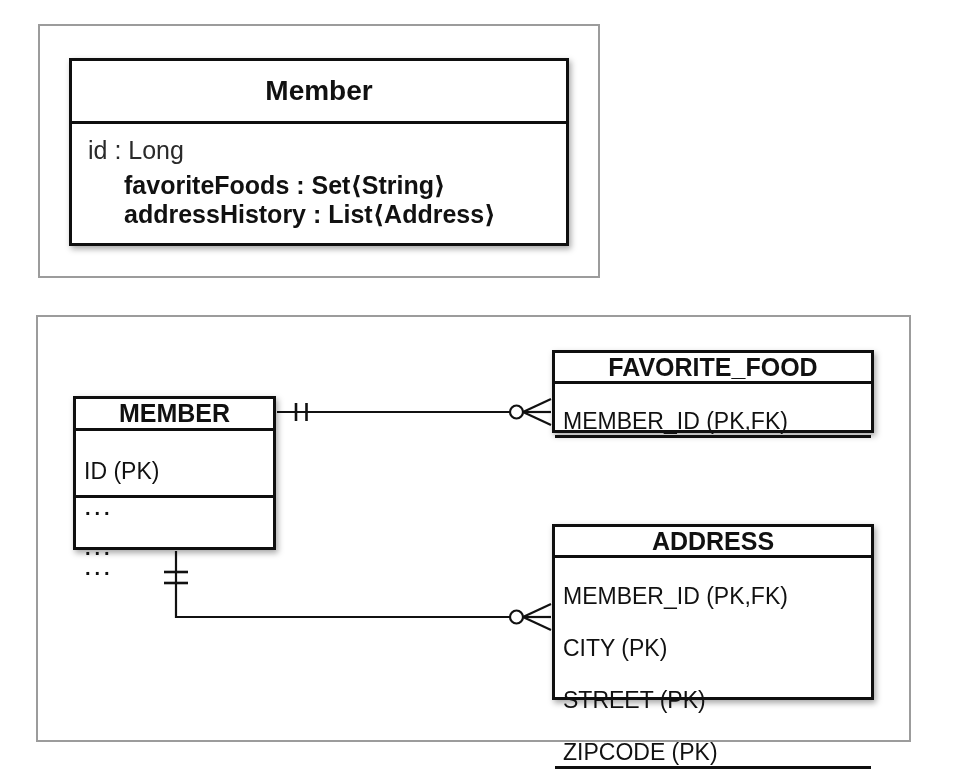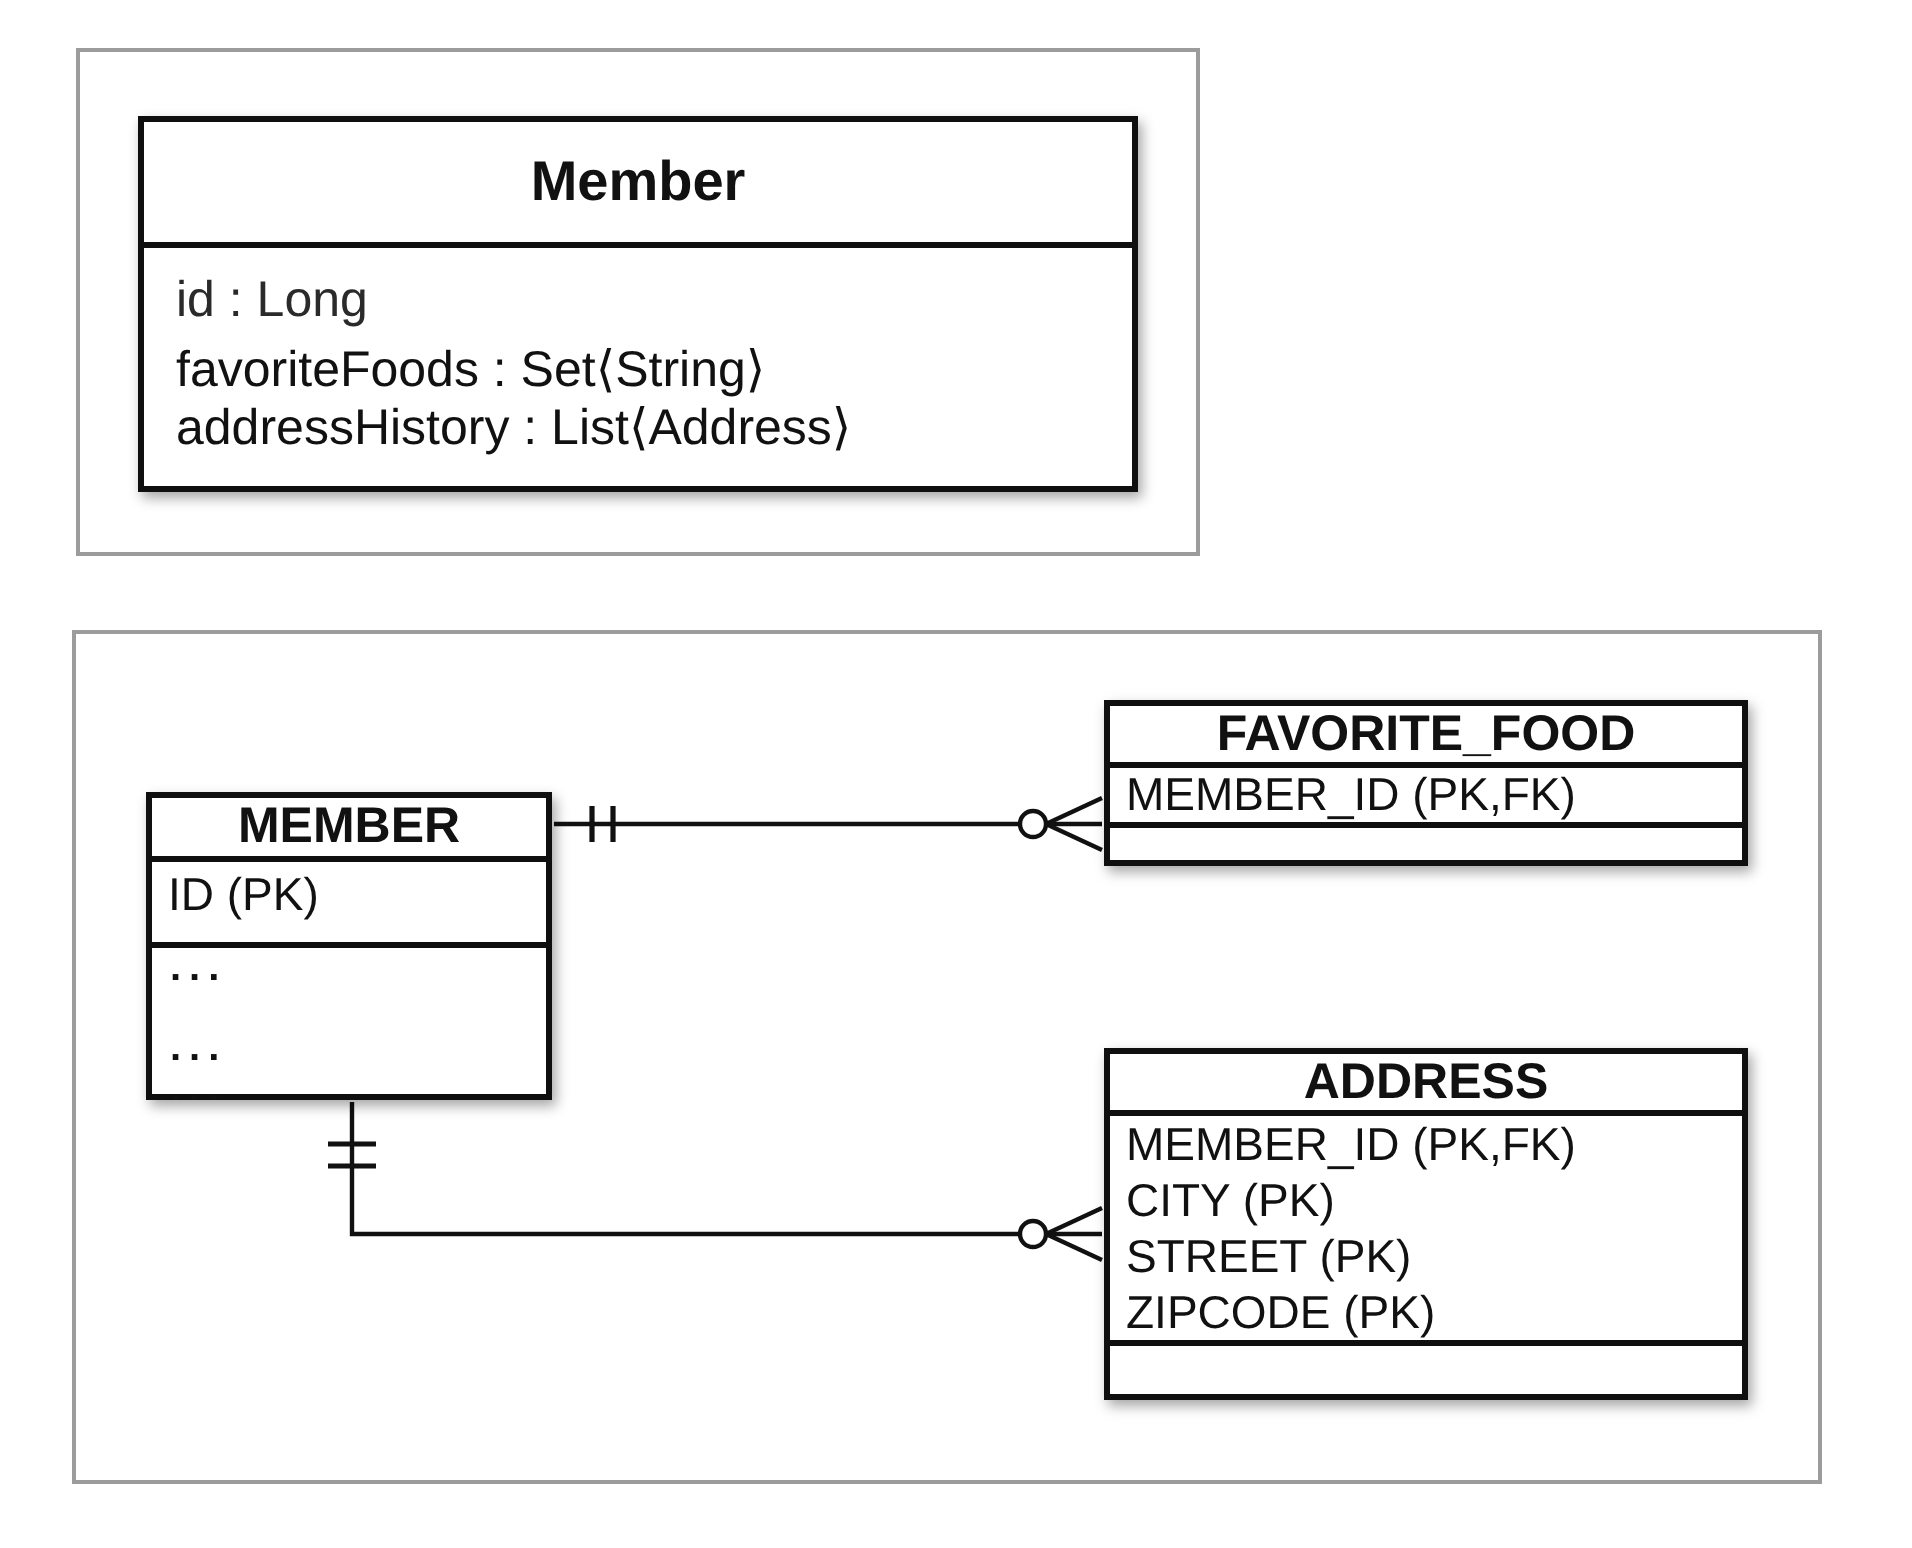--- a/index.html
+++ b/index.html
@@ -31,39 +31,39 @@
   }
   .uml-class .uml-header {
     height: 60px; line-height: 60px;
     text-align: center;
     font-size: 28px; font-weight: bold;
     border-bottom: 3px solid #0f0f0f;
   }
   .uml-class .uml-body { padding: 12px 16px 0 16px; }
   .uml-class .attr { font-size: 25px; line-height: 29px; white-space: nowrap; }
   .uml-class .attr.normal { font-weight: normal; color: #2a2a2a; margin-bottom: 6px; }
-  .uml-class .attr.bold { font-weight: normal; }
+  .uml-class .attr.bold { font-weight: bold; margin-left: 36px; }
 
   
   .db-table {
     position: absolute;
     box-sizing: border-box;
     border: 3px solid #0f0f0f;
     background: #ffffff;
     box-shadow: 2px 3px 6px rgba(0,0,0,0.35);
     display: flex; flex-direction: column;
   }
   .db-header {
     font-size: 25px; font-weight: bold;
     text-align: center;
     border-bottom: 3px solid #0f0f0f;
     flex: 0 0 auto;
   }
   .db-rows { border-bottom: 3px solid #0f0f0f; flex: 0 0 auto; }
-  .db-row { font-size: 23px; padding-left: 8px; white-space: nowrap; }
+  .db-row { font-size: 23px; padding-left: 8px; white-space: nowrap; margin-top: 24px; }
   .db-empty-row { flex: 1 1 auto; }
 
   #tbl-member { left: 73px; top: 396px; width: 203px; height: 154px; }
   #tbl-member .db-header { height: 29px; line-height: 29px; }
   #tbl-member .db-row.key { height: 40px; line-height: 32px; }
   #tbl-member .dots-area { padding-top: 2px; }
   #tbl-member .dots-row {
     height: 20px; line-height: 16px;
     padding-left: 9px;
     font-size: 20px; font-weight: bold; letter-spacing: 4px;

